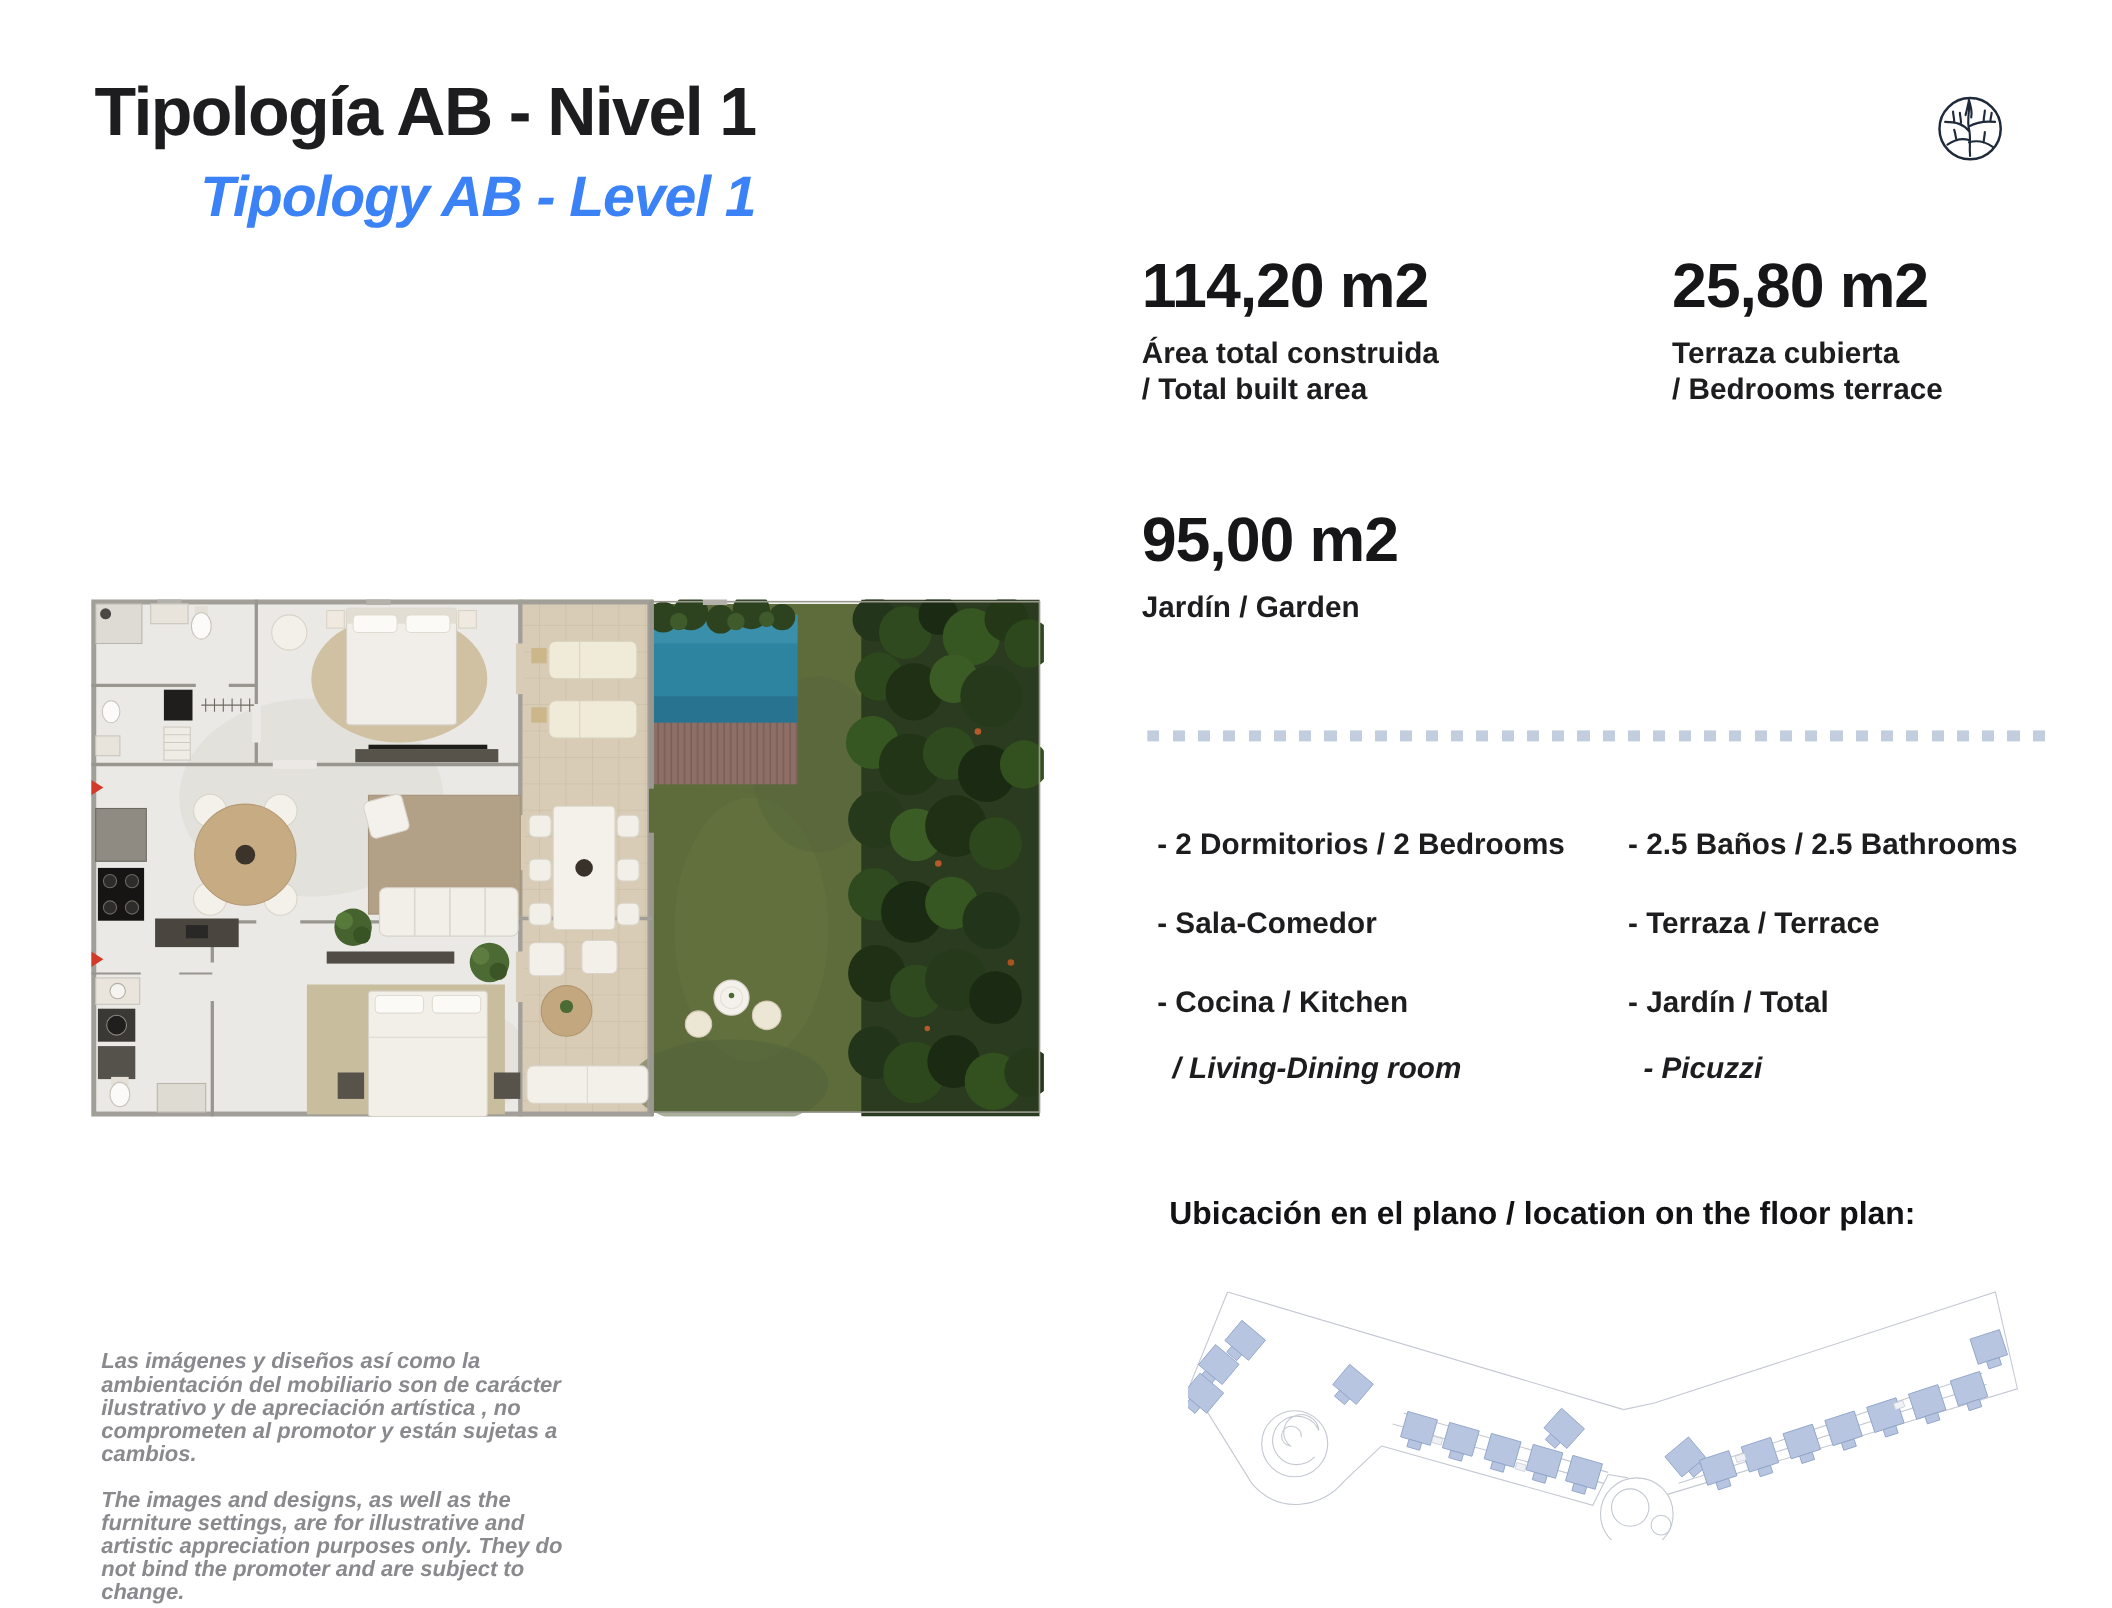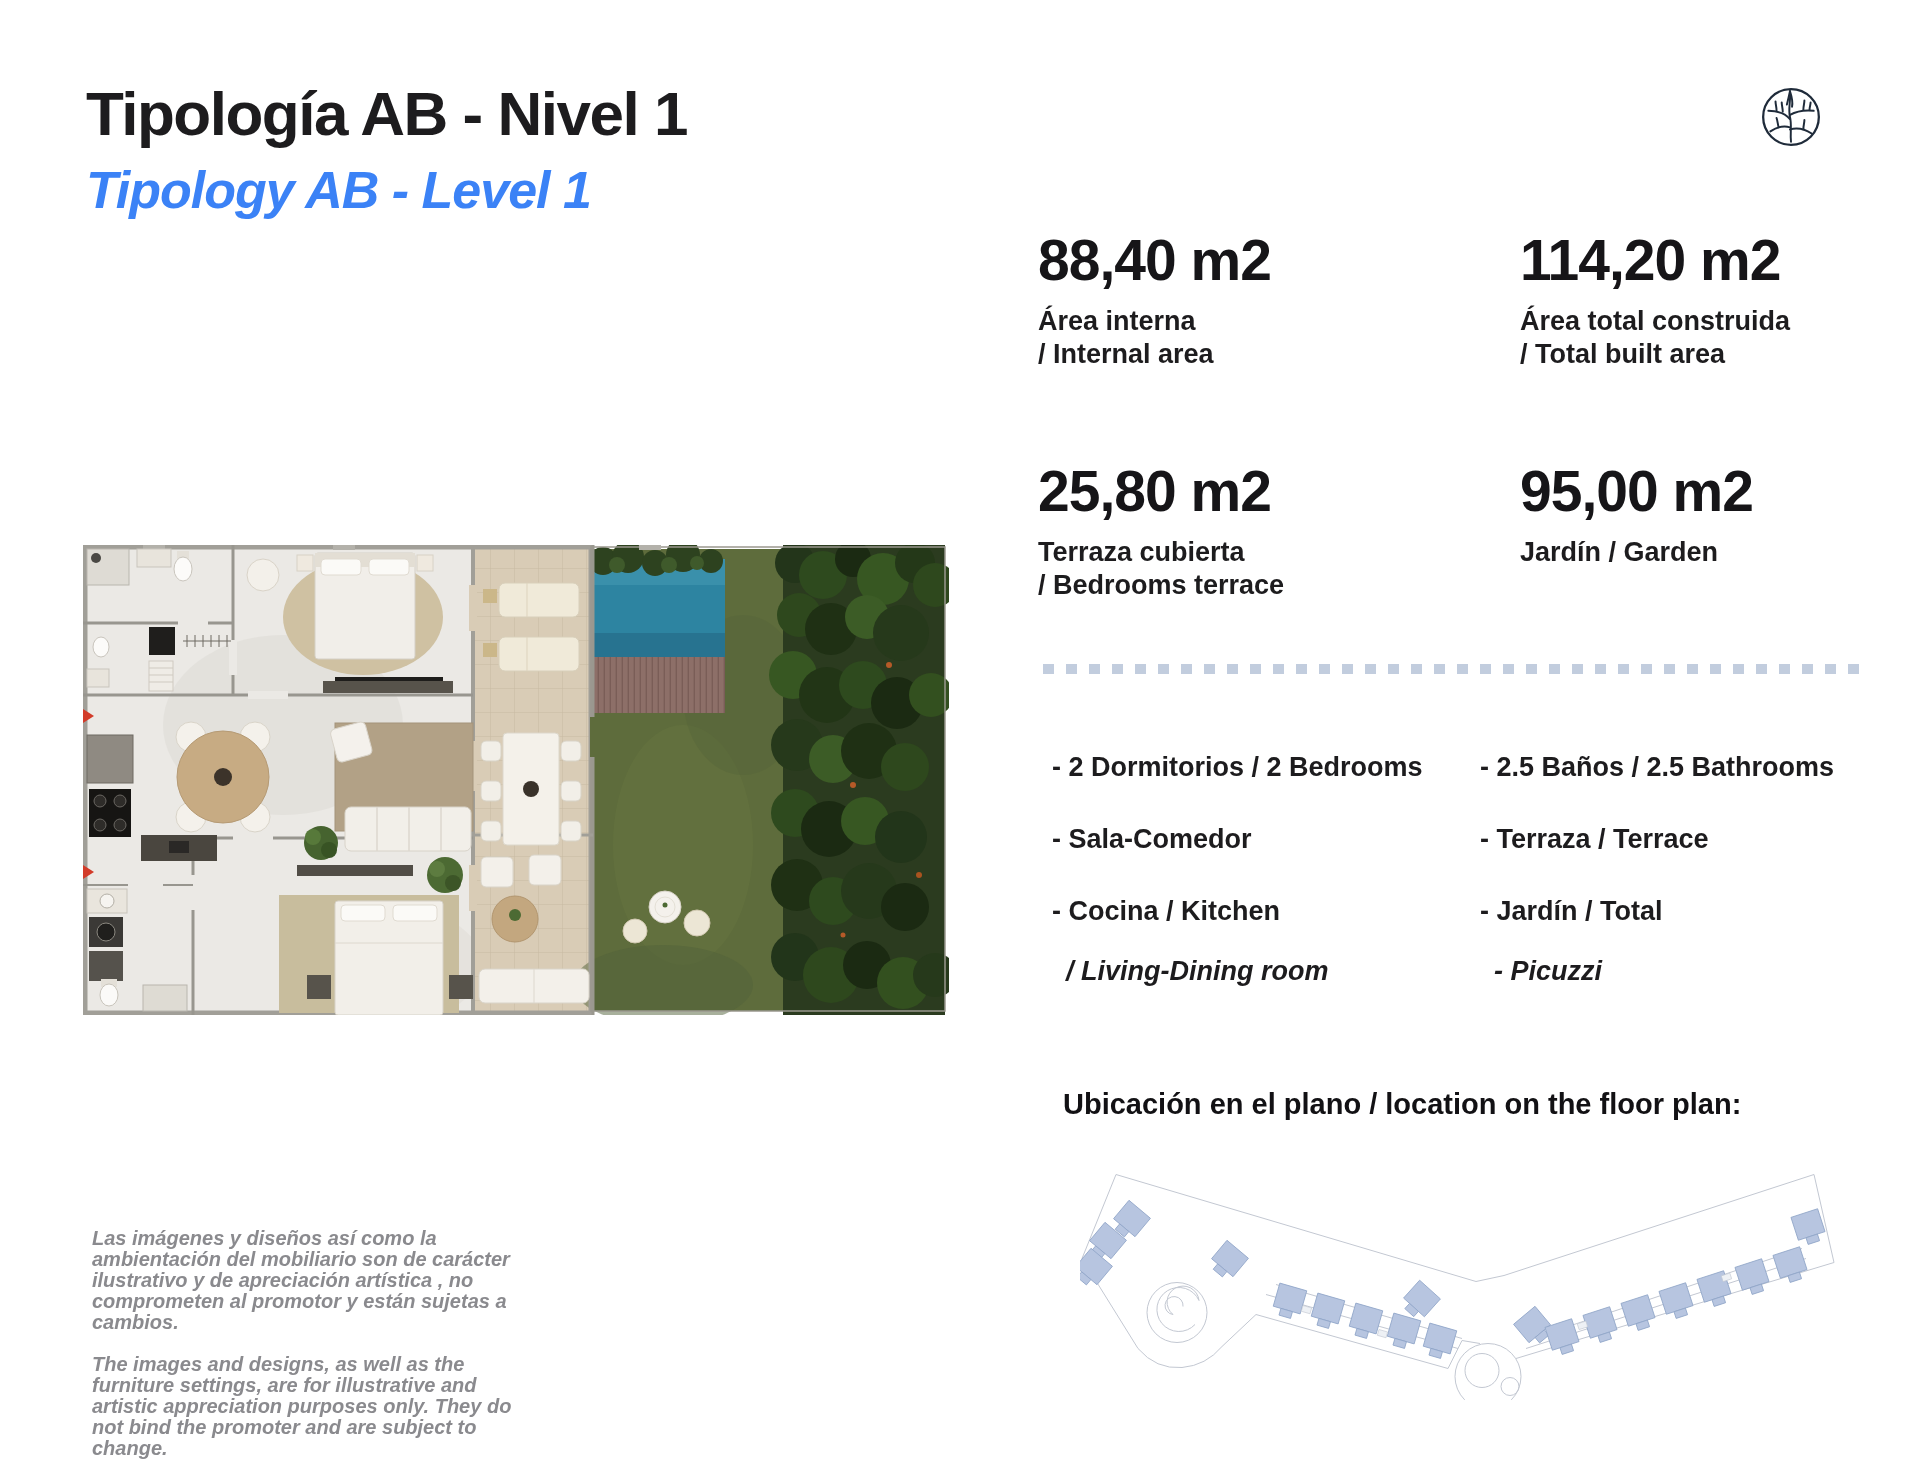--- a/index.html
+++ b/index.html
@@ -1,21 +1,21 @@
 <!DOCTYPE html>
 <html><head>
 <meta charset="utf-8">
 <style>
   html,body{margin:0;padding:0;background:#fff;}
   .page{position:relative;width:1920px;height:1462px;background:#ffffff;overflow:hidden;
         font-family:"Liberation Sans",sans-serif;color:#1d1c1e;}
   .abs{position:absolute;}
 
   
-  .title-block{left:86px;top:81px;}
+  .title-block{left:86px;top:70px;text-align:right;}
   .title-block h1{margin:0;font-size:62px;font-weight:bold;letter-spacing:-1.5px;line-height:1.05;color:#1d1c1e;}
   .title-block h2{margin:14px 0 16px 0;font-size:52px;font-weight:bold;font-style:italic;letter-spacing:-1px;color:#3b82f6;}
 
   
   .logo{left:1758px;top:84px;width:66px;height:66px;}
 
   
   .stats{left:1038px;top:232px;display:grid;grid-template-columns:482px 420px;row-gap:92px;}
   .stat-value{font-size:57px;font-weight:bold;letter-spacing:-1px;line-height:1;color:#161518;}
   .stat-label{margin-top:16px;font-size:27px;font-weight:bold;line-height:1.22;color:#1d1c1e;}
@@ -68,27 +68,20 @@
         <path d="M50,25 C50,22 51,20 51,18"></path>
         <path d="M31,44 C38,42 46,44 52,48"></path>
         <path d="M44,44 C44,40 45,38 45,35"></path>
         <path d="M31,7 C30,12 29,16 28,20"></path>
         <path d="M31,7 C33,13 34,17 33,22"></path>
       </g>
     </svg>
   </div>
 
   <section class="abs stats">
-    <div class="stat">
-      <div class="stat-value">88,40 m2</div>
-      <div class="stat-label">
-        <span style="display:block">Área interna</span>
-        <span style="display:block">/ Internal area</span>
-      </div>
-    </div>
     <div class="stat">
       <div class="stat-value">114,20 m2</div>
       <div class="stat-label">
         <span style="display:block">Área total construida</span>
         <span style="display:block">/ Total built area</span>
       </div>
     </div>
     <div class="stat">
       <div class="stat-value">25,80 m2</div>
       <div class="stat-label">

